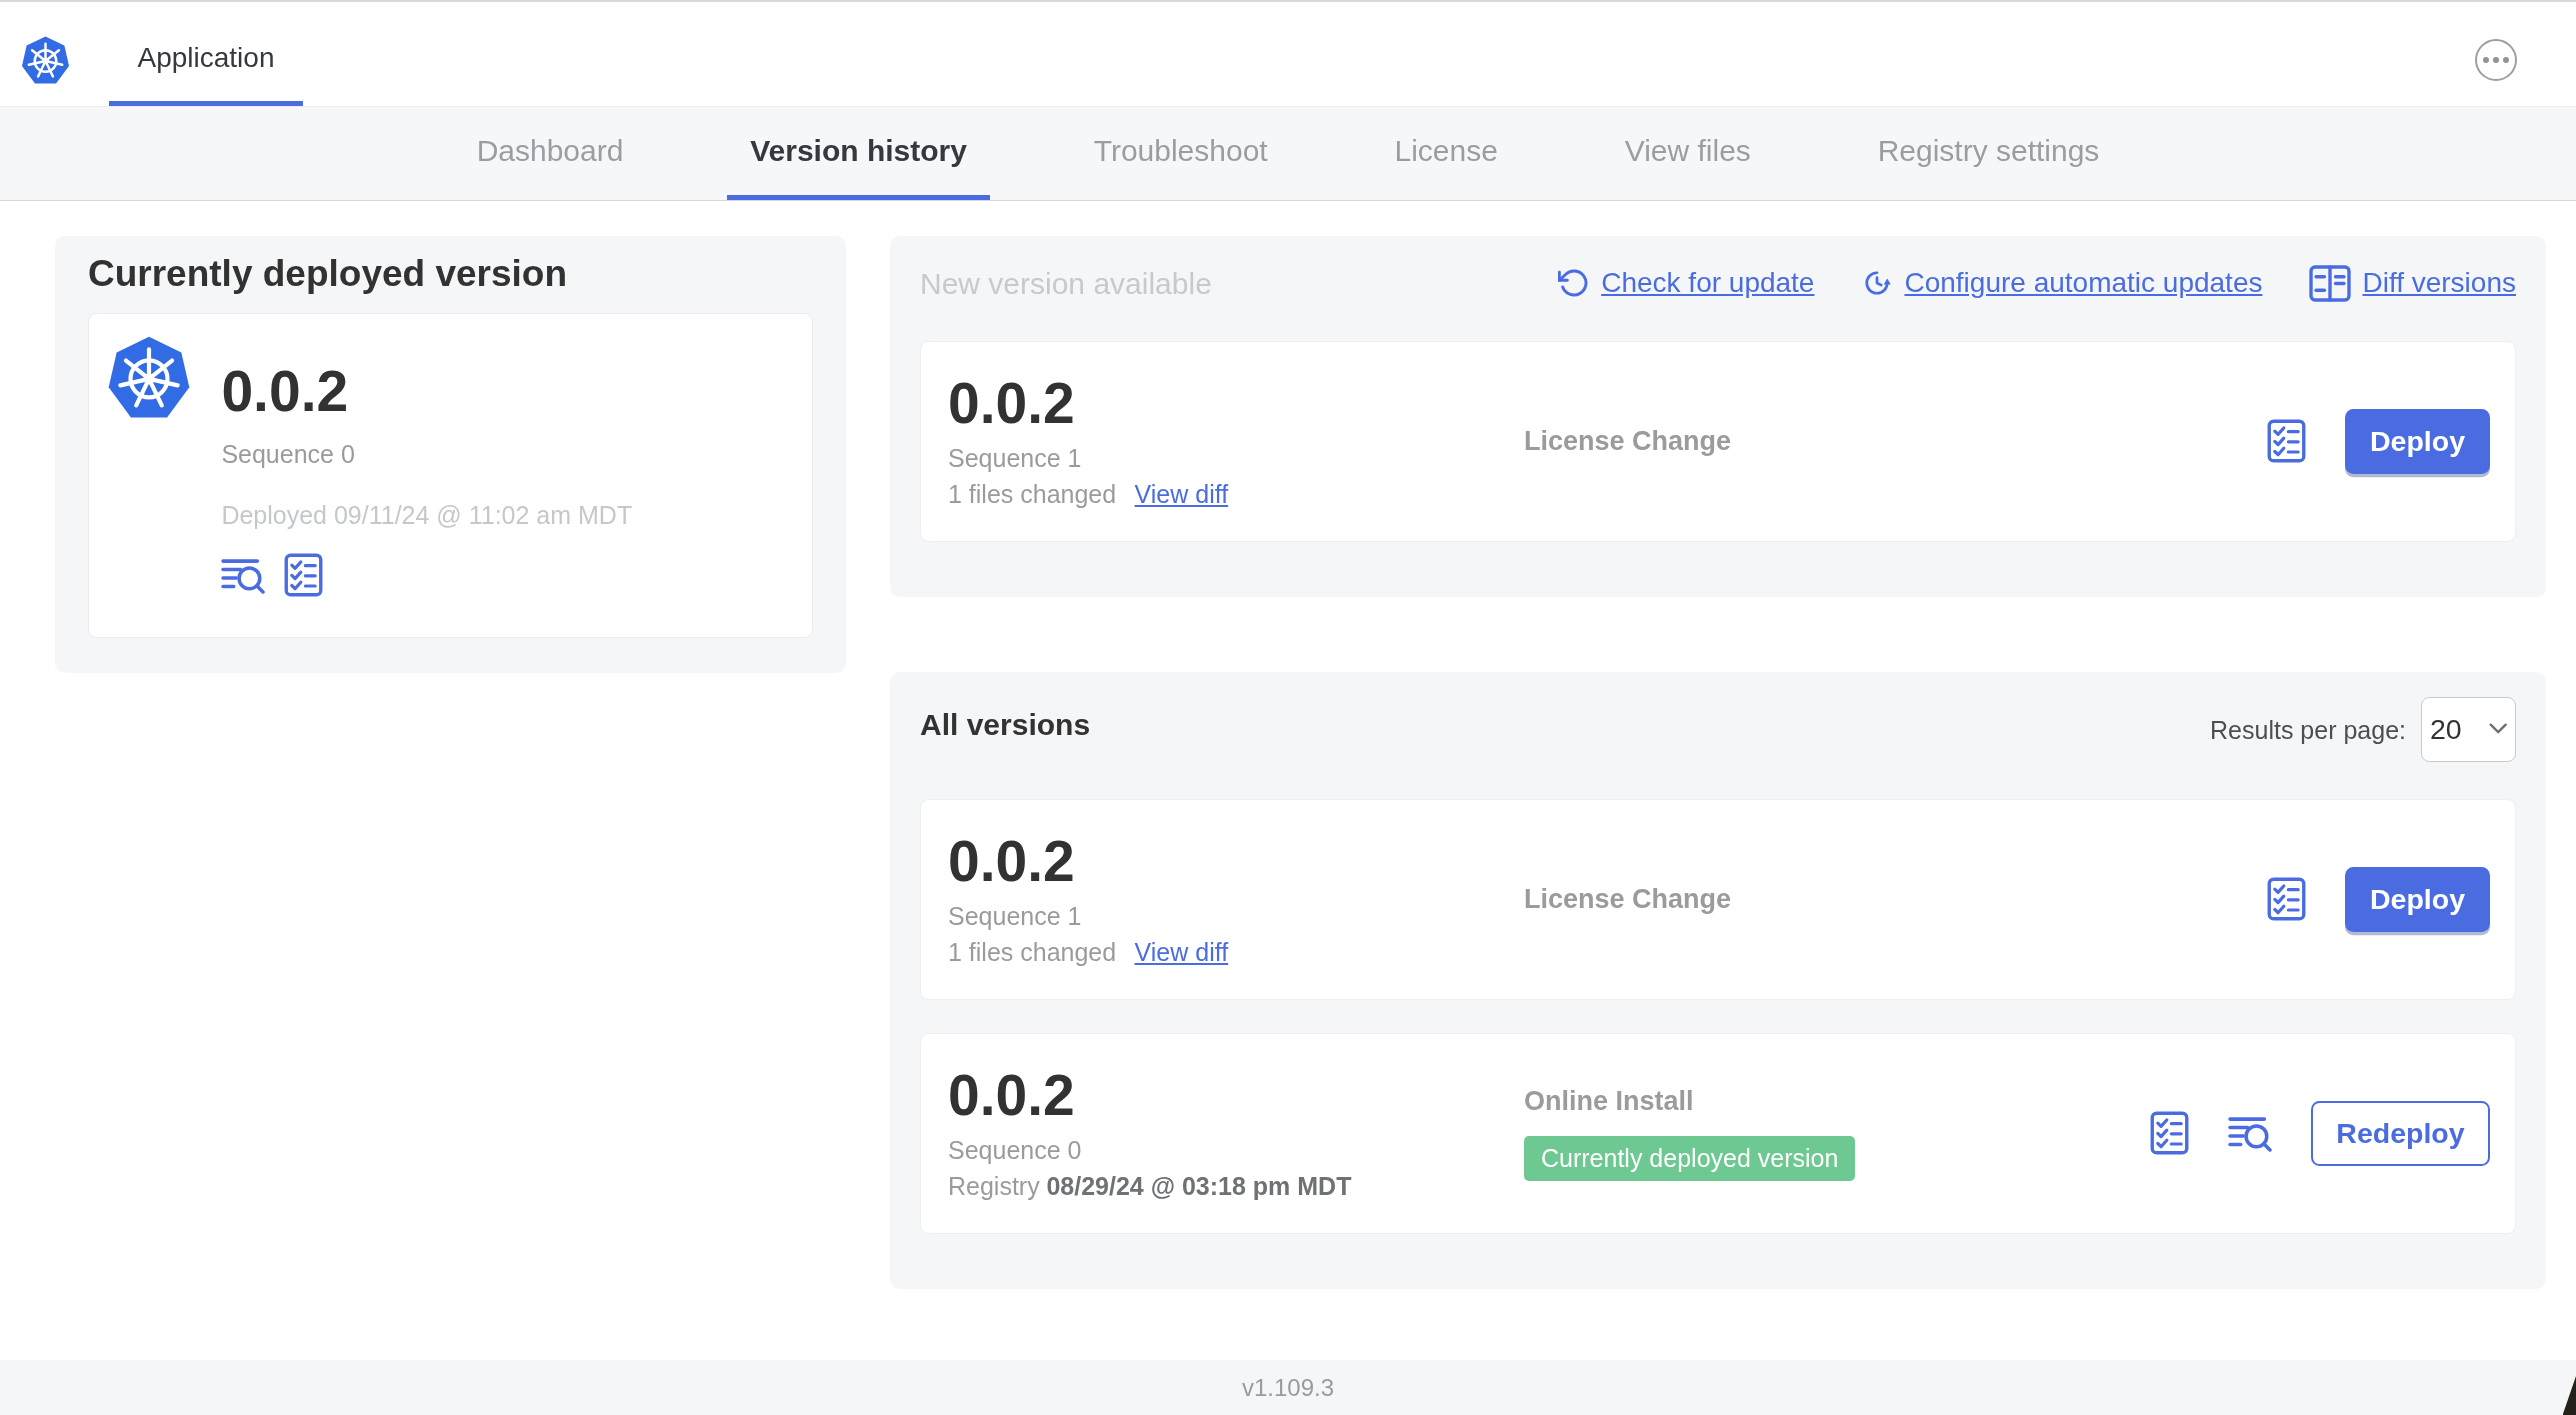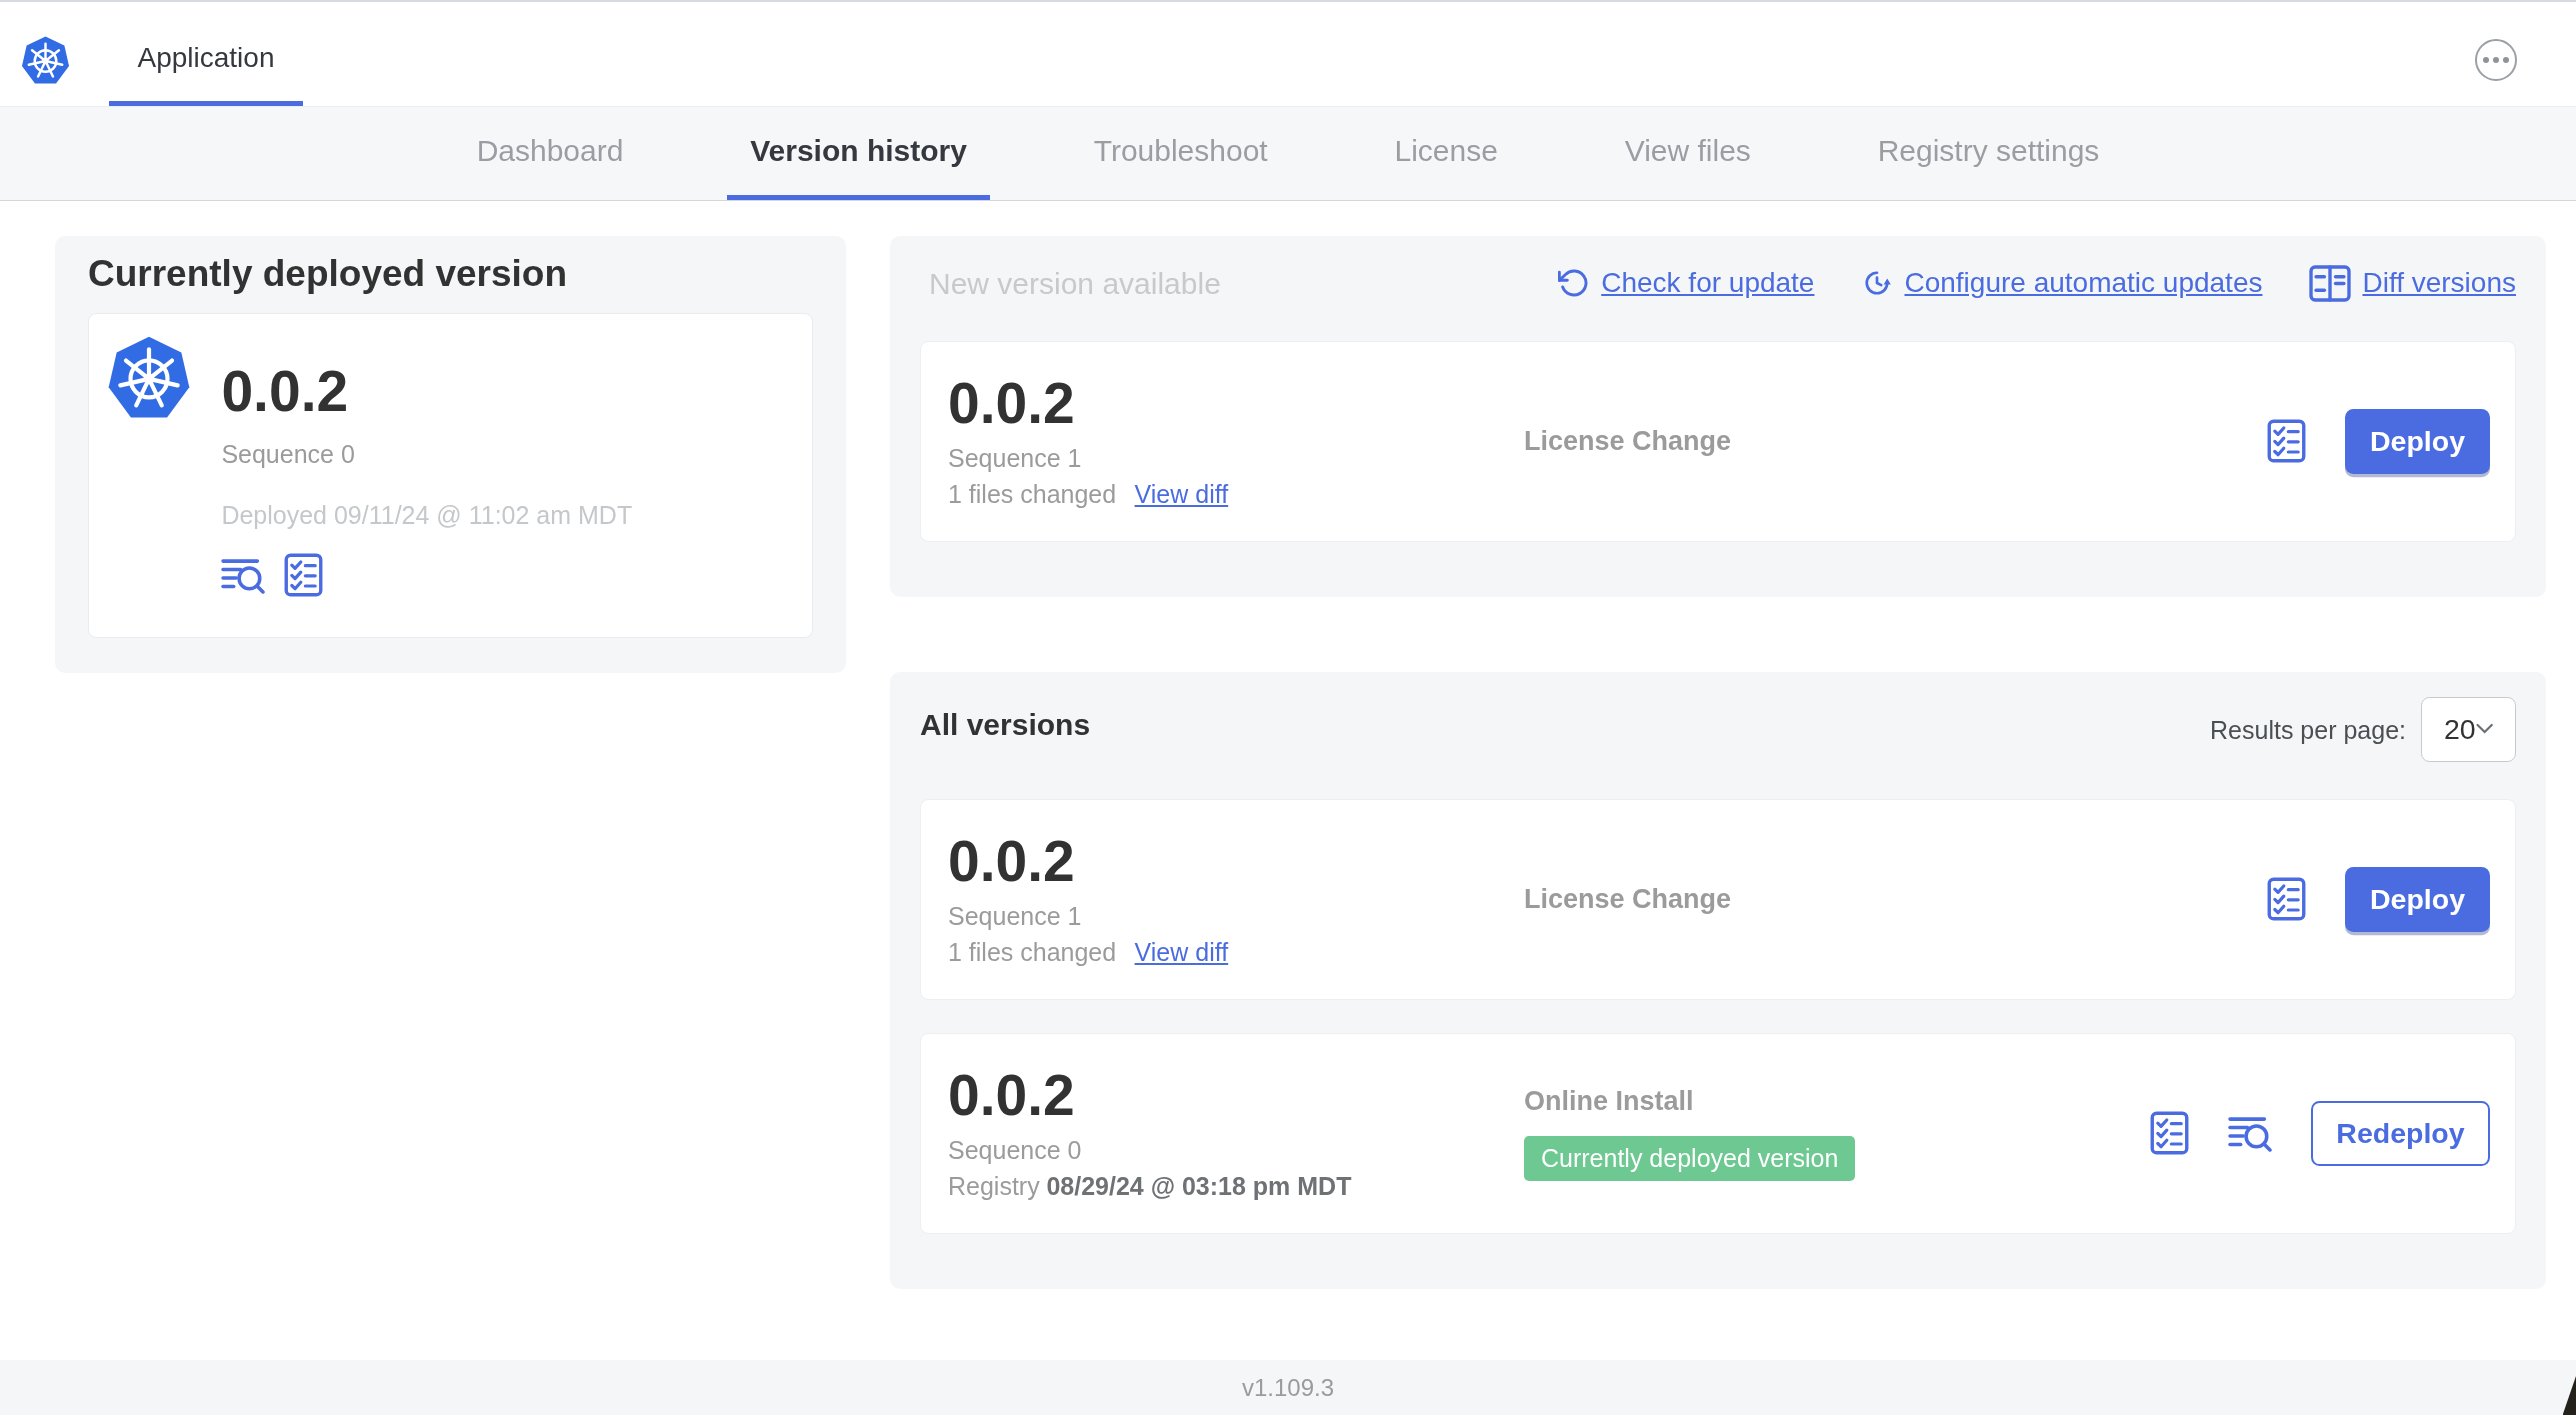--- a/index.html
+++ b/index.html
@@ -55,21 +55,21 @@
   }
   .k8s-big{width:84px;height:84px;flex:none;}
   .dep-info{margin-left:30px;padding-top:22px;}
   .dep-ver{font-size:57px;line-height:67px;font-weight:700;color:#323232;}
   .dep-seq{font-size:25px;color:var(--gray);margin-top:15px;line-height:28.5px;}
   .dep-date{font-size:25px;color:var(--lightgray);margin-top:33px;line-height:28.5px;}
   .dep-icons{margin-top:23.4px;display:flex;align-items:center;gap:18.4px;}
   
   .right-col{flex:1;min-width:0;display:flex;flex-direction:column;}
   .nv-panel{padding:28.5px 30px 55px;margin-bottom:75px;}
-  .panel-head-row{display:flex;align-items:flex-end;justify-content:space-between;margin-bottom:39px;margin-left:9px;}
+  .panel-head-row{display:flex;align-items:flex-end;justify-content:space-between;margin-bottom:39px;}
   .nv-title{font-size:30px;color:#C6CACD;line-height:37px;}
   .links{display:flex;align-items:center;gap:47px;}
   .link{display:flex;align-items:center;gap:11px;color:var(--accent);font-size:28px;cursor:pointer;text-decoration:none;white-space:nowrap;}
   .link .lbl{text-decoration:underline;}
   
   .version-card{
     background:#fff;border:1.7px solid #ECEEF1;border-radius:8.4px;height:201px;
     display:flex;align-items:center;padding:0 25px 0 27px;
   }
   .vc-left{flex:0 0 576px;min-width:0;}
@@ -98,21 +98,21 @@
     font-family:"Liberation Sans", sans-serif;
   }
   
   .av-panel{padding:25px 30px 55px;}
   .av-head{display:flex;justify-content:space-between;align-items:flex-start;margin-bottom:35px;height:67px;}
   .av-title{font-size:30px;font-weight:700;color:#323232;padding-top:11.7px;}
   .rpp{display:flex;align-items:center;gap:15px;}
   .rpp-label{font-size:25px;color:#4A4F54;padding-top:3.3px;text-align:center;}
   .select{
     width:95px;height:65px;background:#fff;border:1.7px solid #C6CACD;border-radius:8.4px;
-    display:flex;align-items:center;justify-content:space-between;padding:0 22px;
+    display:flex;align-items:center;justify-content:space-between;padding:0 8px;
     font-size:28.5px;color:#323232;cursor:pointer;
   }
   .card-gap{margin-top:33px;}
   
   footer{
     height:55px;flex:none;background:var(--panel);display:flex;align-items:center;
     justify-content:center;font-size:24px;color:var(--gray);
   }
   .cursor-artifact{
     position:absolute;right:0;bottom:0;width:13.4px;height:39px;background:#23211a;

